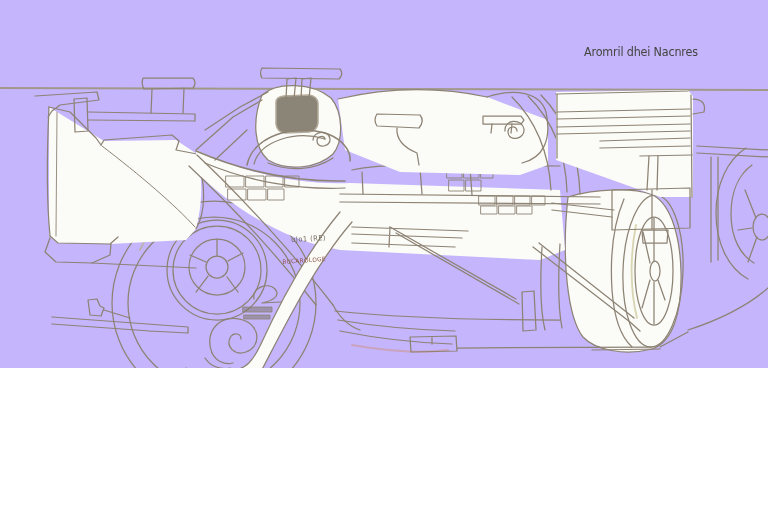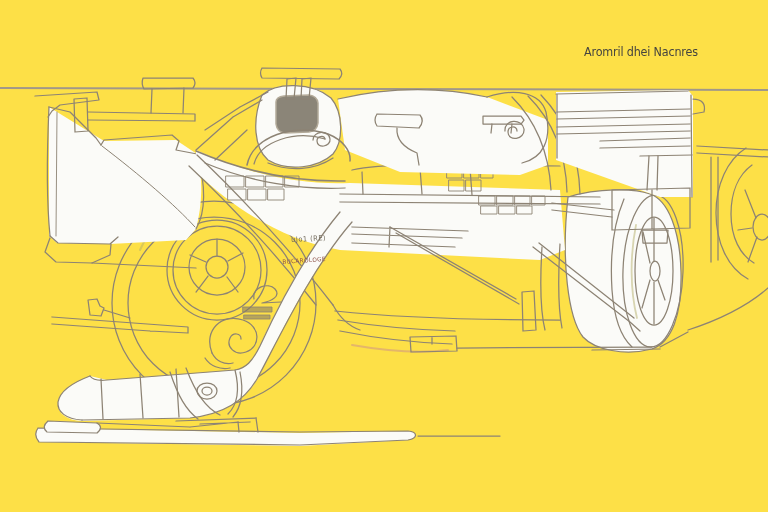--- a/index.html
+++ b/index.html
@@ -1,17 +1,17 @@
 <!DOCTYPE html>
 <html><head>
 <meta charset="utf-8">
 <style>
   html,body{margin:0;padding:0;}
   body{font-family:"DejaVu Sans", sans-serif;}
-  #canvas{position:relative;width:768px;height:512px;background:#fde047;overflow:hidden;}
+  #canvas{position:relative;width:768px;height:368px;background:#c4b5fd;overflow:hidden;}
   #drawing{position:absolute;left:0;top:0;}
   .caption{
     position:absolute;left:584px;top:44px;width:170px;
     font-size:13px;color:#45443f;letter-spacing:-0.2px;
     transform:scaleX(.86);transform-origin:left top;
     font-family:"DejaVu Sans", sans-serif;white-space:nowrap;
   }
   .decal{position:absolute;white-space:nowrap;transform-origin:left top;
     font-family:"DejaVu Sans", sans-serif;}
   .decal1{left:291px;top:236px;font-size:7px;color:#6f6759;letter-spacing:.5px;

